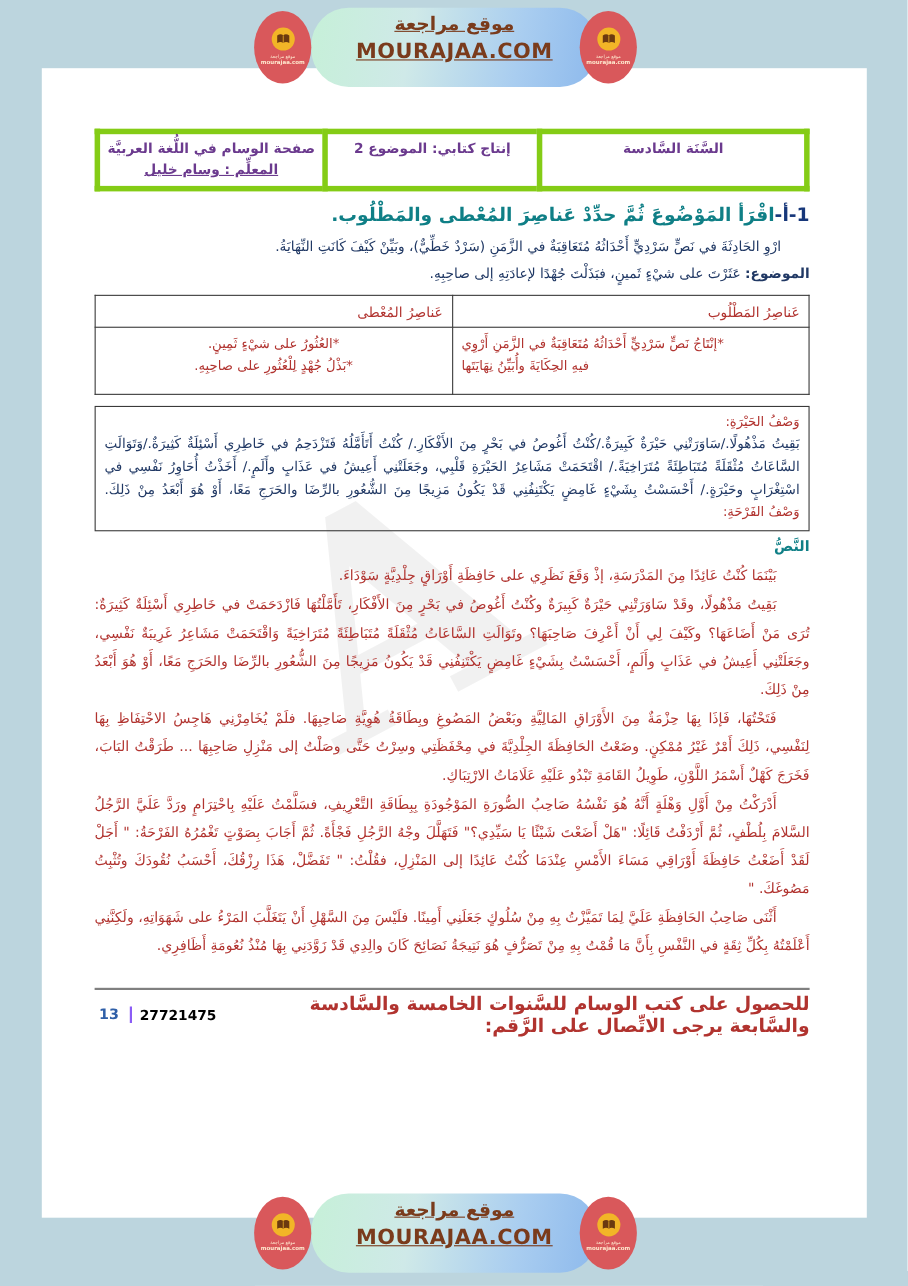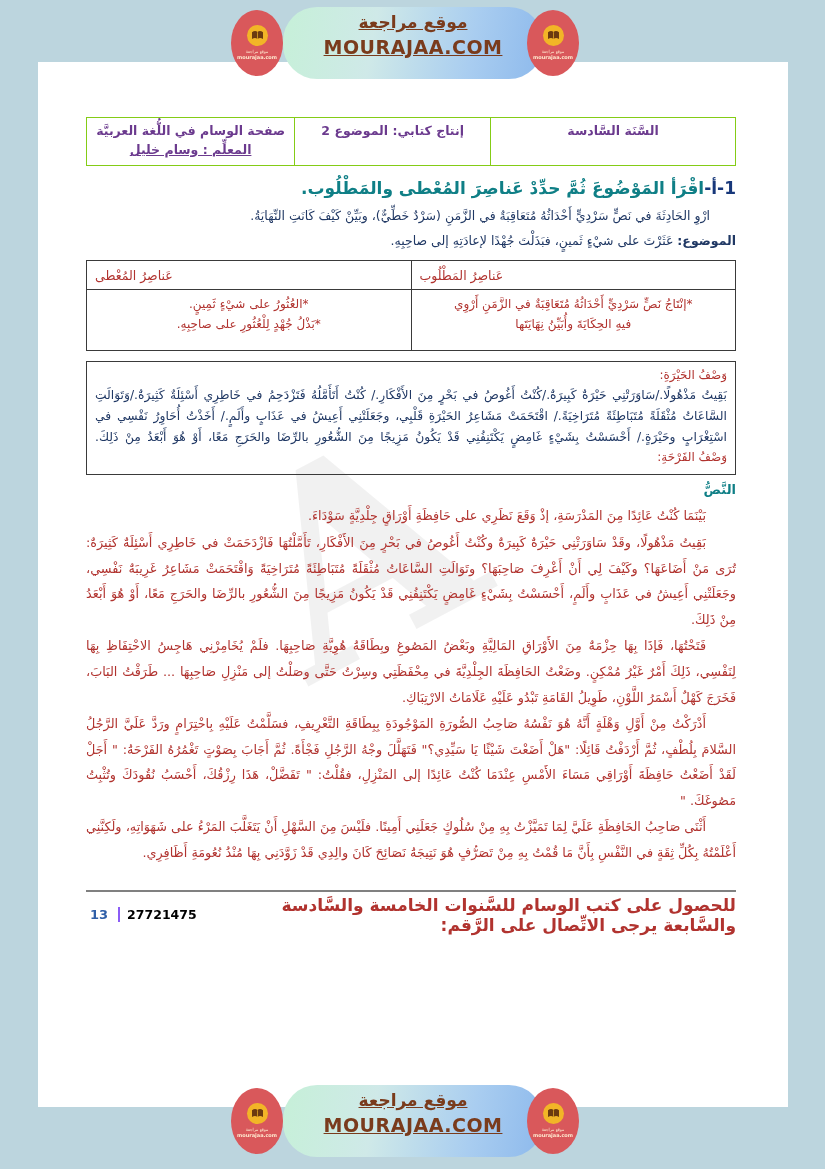--- a/index.html
+++ b/index.html
@@ -132,21 +132,21 @@
     z-index: 3;
   }
   
   table.hdr {
     width: 100%;
     border-collapse: collapse;
     table-layout: fixed;
     direction: rtl;
   }
   table.hdr td {
-    border: 1px solid #84cc16;
+    border: 5px solid #84cc16;
     padding: 3px 6px 5px 6px;
     text-align: center;
     vertical-align: top;
     font-family: "DejaVu Sans", "Liberation Sans", sans-serif;
     color: #6b3a8e;
     font-weight: bold;
     font-size: 12.5px;
     line-height: 1.55;
   }
   table.hdr td.c1 { width: 38%; }
@@ -188,31 +188,31 @@
   table.elem th,
   table.elem td {
     border: 1px solid #3a3a3a;
     padding: 4px 8px 6px 8px;
     vertical-align: top;
     font-size: 12px;
     line-height: 1.7;
     font-weight: normal;
   }
   table.elem th {
-    text-align: left;
+    text-align: right;
     color: #b1332f;
     font-weight: normal;
     font-size: 12.5px;
     padding-bottom: 3px;
   }
   table.elem td {
     color: #b1332f;
     height: 50px;
   }
-  table.elem td.left-cell { text-align: center; }
+  table.elem td.left-cell { text-align: left; }
   table.elem td.right-cell { text-align: center; }
 
   
   .excerpt {
     margin-top: 10px;
     border: 1px solid #3a3a3a;
     padding: 4px 8px 7px 8px;
     direction: rtl;
     text-align: right;
   }

